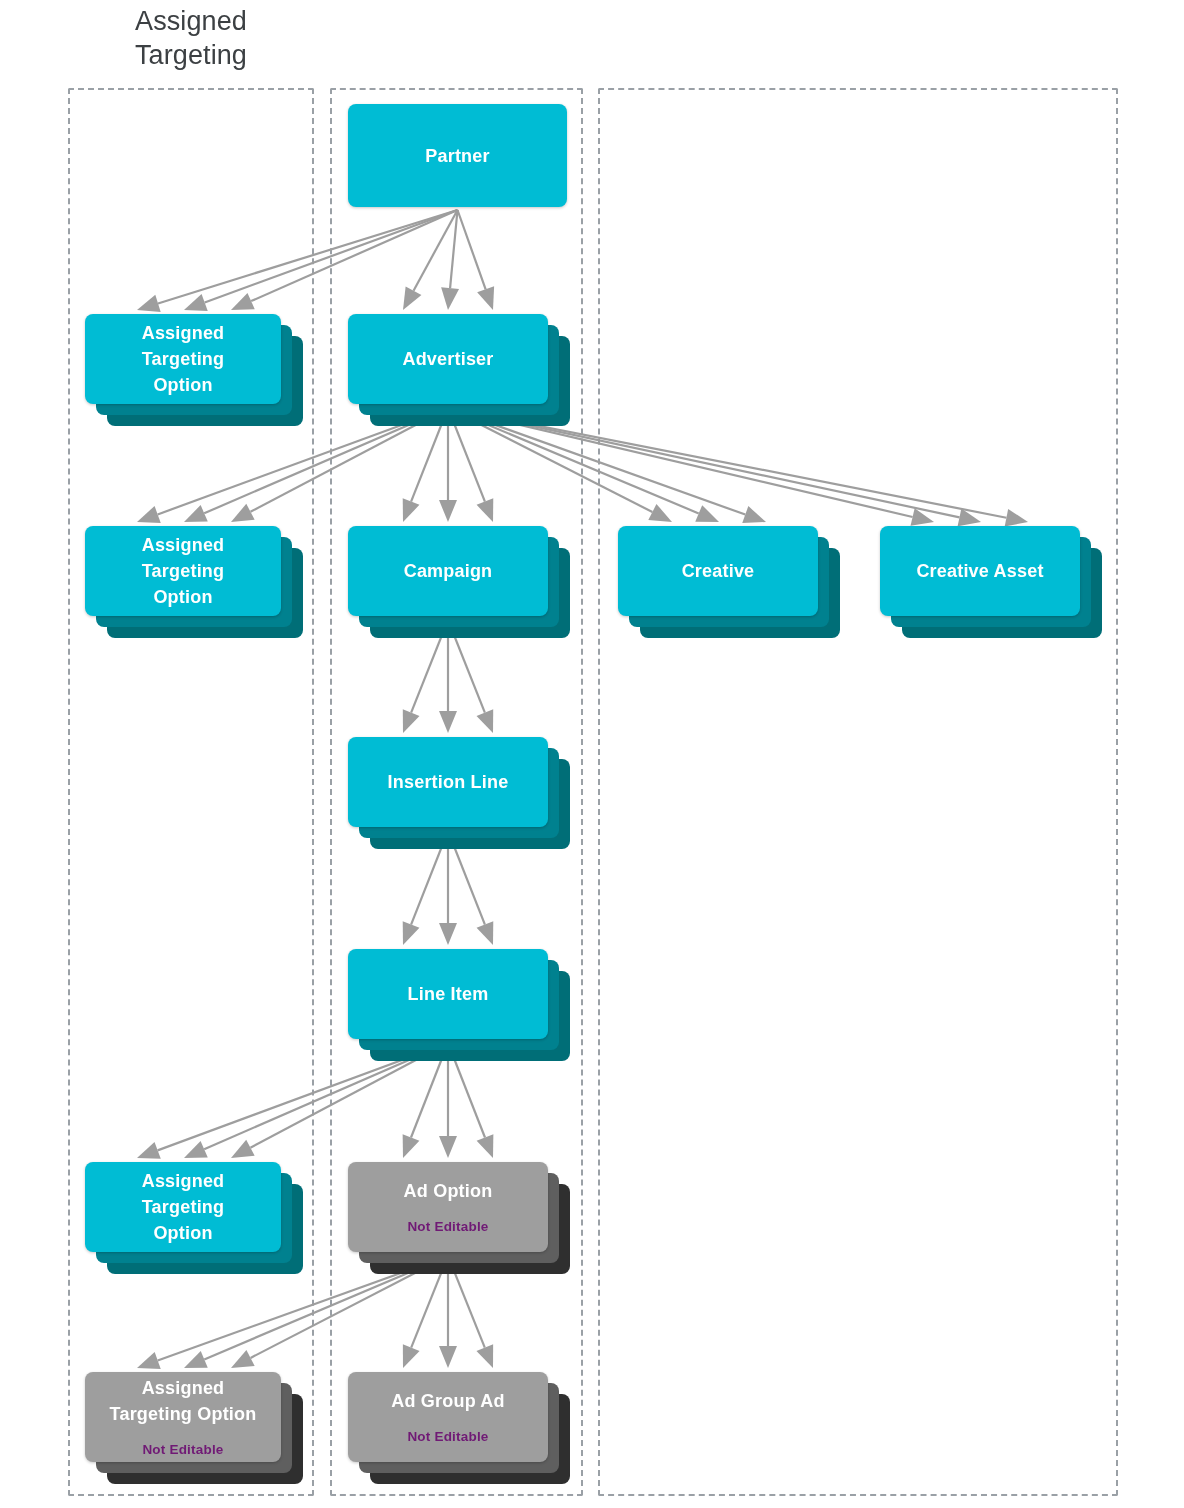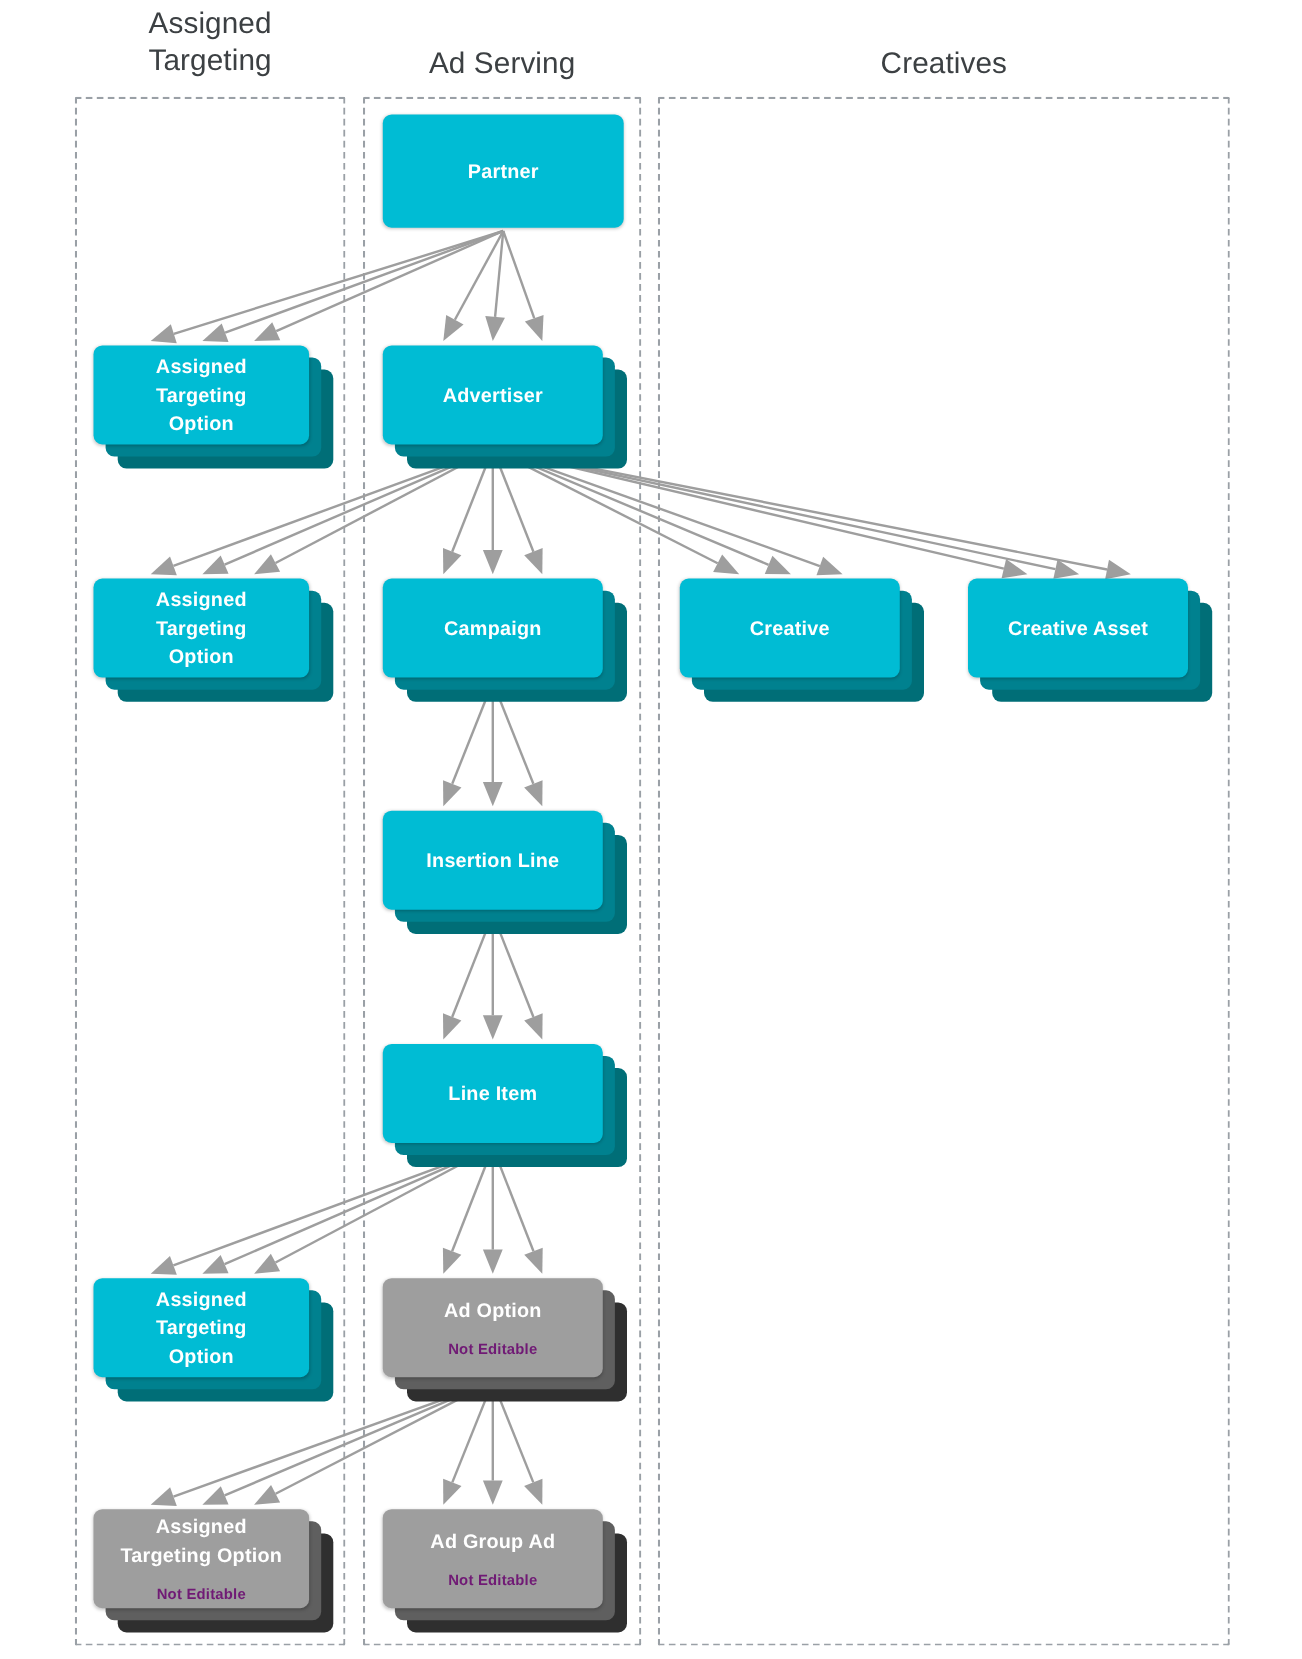--- a/index.html
+++ b/index.html
@@ -102,22 +102,20 @@
     margin-top: 14px;
   }
 </style>
 </head>
 <body>
 
 <div id="canvas">
 
   <div class="col-title" id="title-0" style="left: 68px; top: 4px; width: 246px; white-space: pre-line;">Assigned
 Targeting</div>
-  <div class="col-title" id="title-1" style="left: 330px; top: 40px; width: 253px; white-space: pre-line;">Ad Serving</div>
-  <div class="col-title" id="title-2" style="left: 598px; top: 40px; width: 520px; white-space: pre-line;">Creatives</div>
 
   <div id="lanes-layer">
       <div class="lane" style="left: 68px; top: 88px; width: 246px; height: 1408px; border-color: rgb(154, 160, 166);"></div>
       <div class="lane" style="left: 330px; top: 88px; width: 253px; height: 1408px; border-color: rgb(154, 160, 166);"></div>
       <div class="lane" style="left: 598px; top: 88px; width: 520px; height: 1408px; border-color: rgb(154, 160, 166);"></div>
     </div>
 
   <svg id="edges" viewBox="0 0 1184 1508" xmlns="http://www.w3.org/2000/svg">
       <g>
         <line x1="457.50" y1="210.00" x2="158.00" y2="303.45" stroke="#9e9e9e" stroke-width="2.2"></line>

